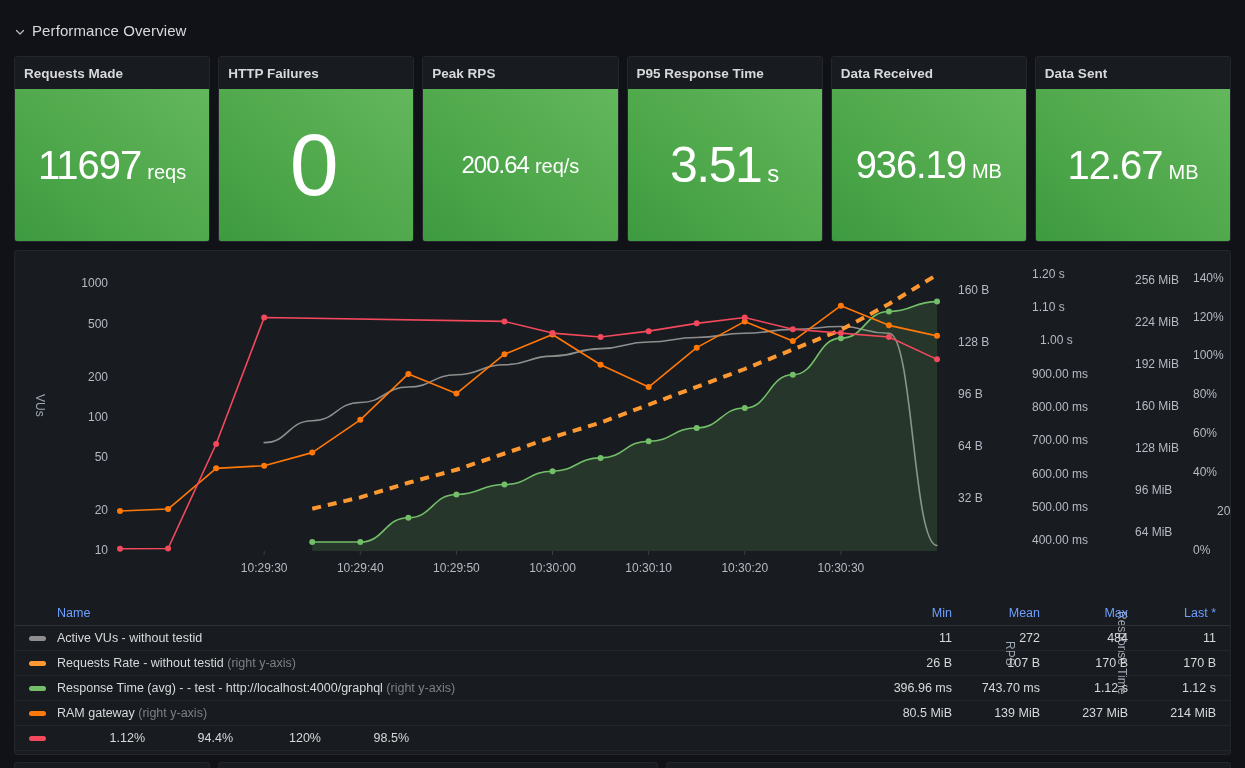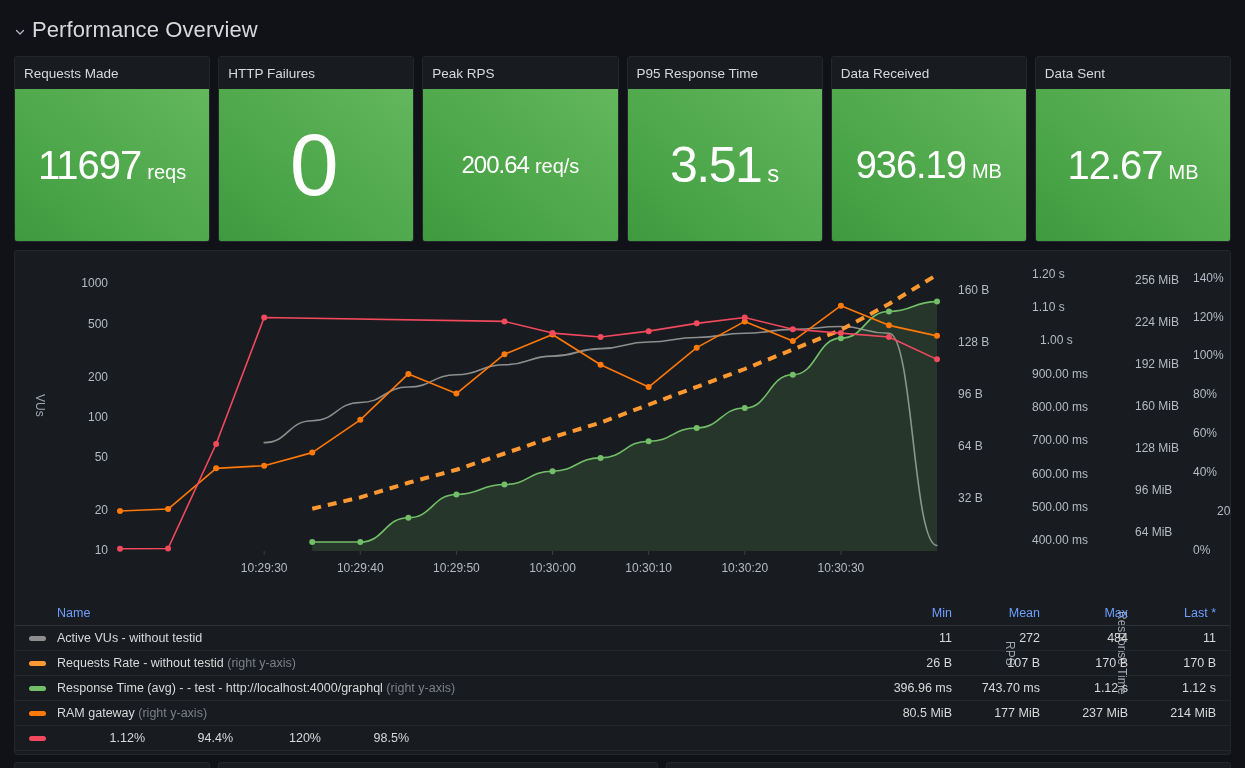--- a/index.html
+++ b/index.html
@@ -18,42 +18,42 @@
     display: flex; align-items: center; gap: 6px;
     height: 28px;
     cursor: pointer;
   }
   .row-chevron {
     width: 12px; height: 12px; display: inline-block;
     position: relative; top: 2px;
   }
   .row-chevron svg { display: block; }
   .row-title {
-    font-size: 22px; color: #d8d9da; font-weight: 400; letter-spacing: .1px;
+    font-size: 15px; color: #d8d9da; font-weight: 400; letter-spacing: .1px;
   }
 
   
   .stats-row {
     position: absolute; left: 14px; top: 56px;
     width: 1217px; height: 186px;
     display: flex; gap: 8px;
   }
   .stat-panel {
     flex: 1 1 0; min-width: 0;
     background: #181b1f;
     border: 1px solid #23262b;
     border-radius: 3px;
     display: flex; flex-direction: column;
     overflow: hidden;
   }
   .stat-header {
     height: 32px; flex: 0 0 32px;
     display: flex; align-items: center;
     padding: 0 9px;
-    font-size: 13.5px; color: #d8d9da; font-weight: 400;
+    font-size: 13.5px; color: #d8d9da; font-weight: 700;
     background: #181b1f;
     white-space: nowrap; overflow: hidden; text-overflow: ellipsis;
   }
   .stat-body {
     flex: 1 1 auto;
     background: linear-gradient(to top right, #3e9a40 0%, #4fa84b 45%, #63b75c 100%);
     display: flex; align-items: center; justify-content: center;
     position: relative;
   }
   .stat-value-wrap {
@@ -405,21 +405,21 @@
 
       <div class="legend-row">
         <div class="lg-swatch-cell">
           <span class="lg-swatch" style="background: rgb(255, 120, 10);"></span>
         </div>
         <div class="lg-name-cell">
           <span>RAM gateway</span>
           <span class="lg-axis-note">(right y-axis)</span>
         </div>
         <div class="lg-num">80.5 MiB</div>
-        <div class="lg-num">177 MiB</div>
+        <div class="lg-num">139 MiB</div>
         <div class="lg-num">237 MiB</div>
         <div class="lg-num">214 MiB</div>
       </div>
 
       <div class="legend-row">
         <div class="lg-swatch-cell">
           <span class="lg-swatch" style="background: rgb(242, 73, 92);"></span>
         </div>
         <div class="lg-num">1.12%</div>
         <div class="lg-num">94.4%</div>

